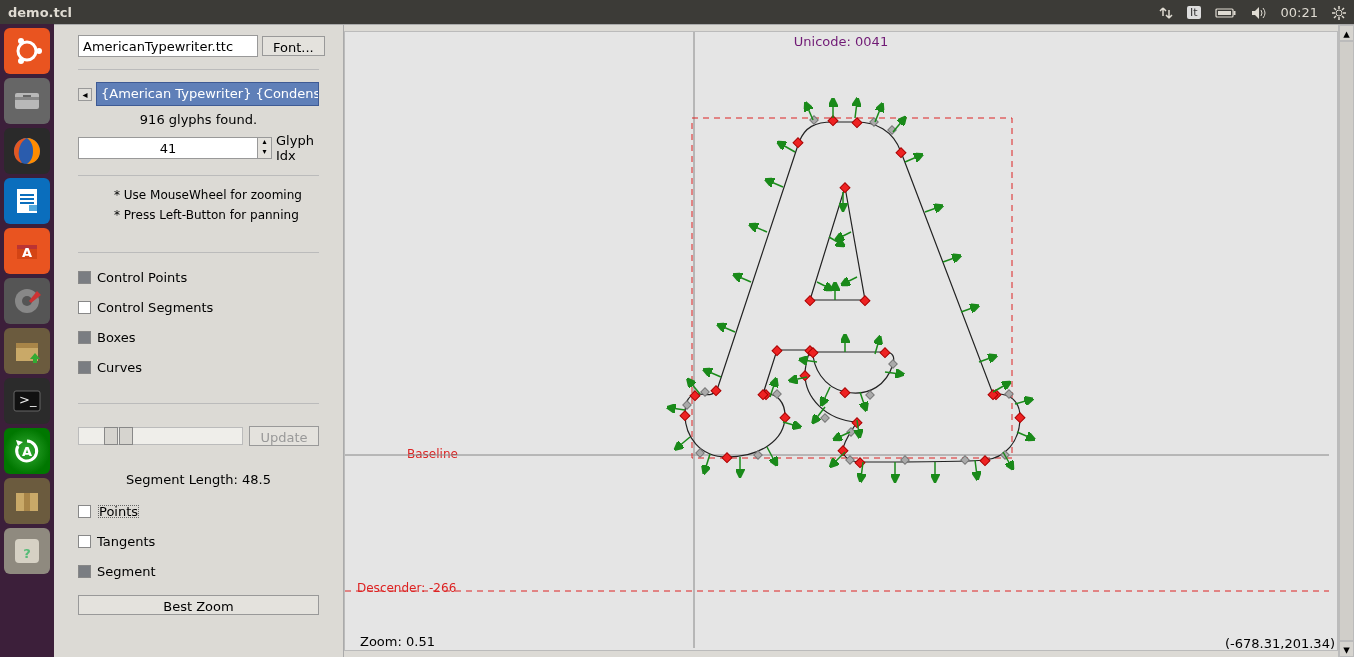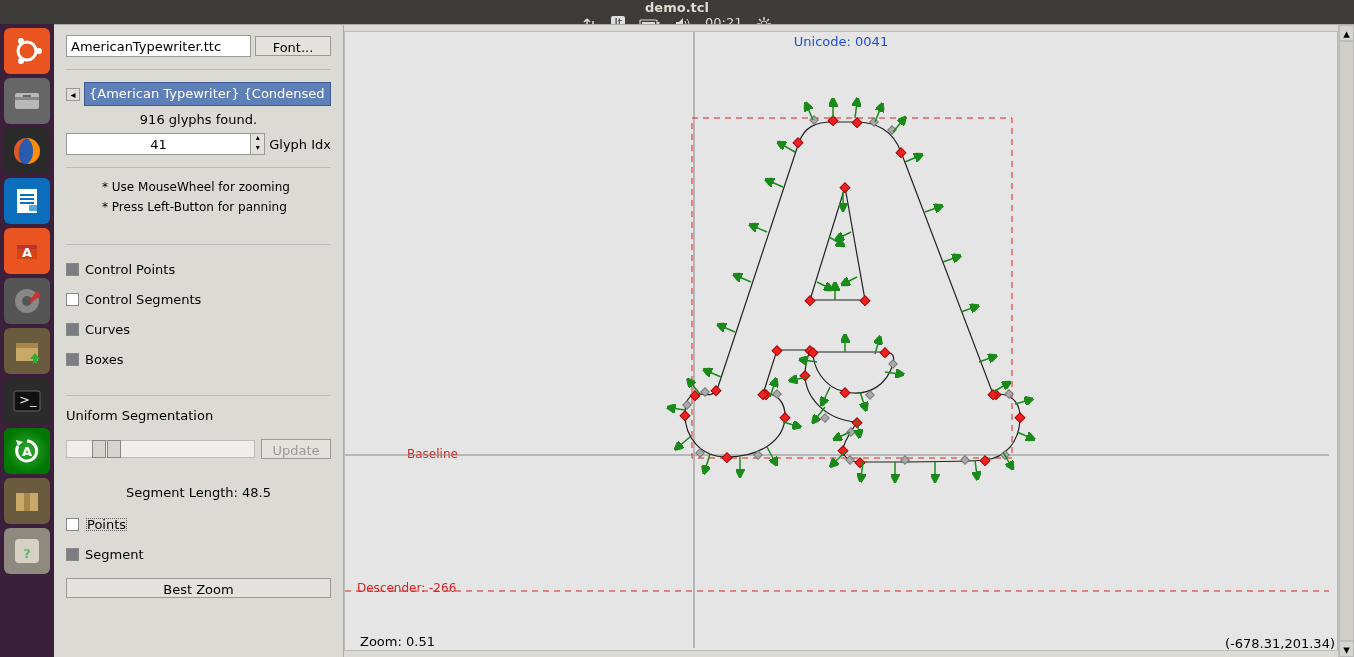--- a/index.html
+++ b/index.html
@@ -1,19 +1,19 @@
 <!DOCTYPE html>
 <html><head>
 <meta charset="utf-8">
 <style>
   * { box-sizing: border-box; margin: 0; padding: 0; font-family: "DejaVu Sans", "Ubuntu", sans-serif; font-size: 13px; }
   body { width: 1354px; height: 657px; background: #2c2b29; overflow: hidden; }
   
   
-  .topbar { height: 24px; background: #3c3b37; color: #dfdbd2; display: flex; align-items: center; padding: 0 8px; flex-direction: column; }
+  .topbar { height: 24px; background: #3c3b37; color: #dfdbd2; display: flex; align-items: center; padding: 0 8px; }
   .topbar .title { font-weight: bold; }
   .topbar .spacer { flex: 1; }
   .topbar .tray { display: flex; align-items: center; gap: 14px; color: #dfdbd2; }
   .topbar .tray span, .topbar .tray svg { vertical-align: middle; }
   .lang-badge { background: #ddd; color: #333; font-size: 11px; padding: 0 3px; border-radius: 2px; }
 
   
   .launcher { position: absolute; left: 0; top: 24px; bottom: 0; width: 54px; background: #3c1f3a; display: flex; flex-direction: column; align-items: center; padding-top: 4px; gap: 4px; }
   .launcher .tile { width: 46px; height: 46px; border-radius: 6px; display: flex; align-items: center; justify-content: center; color: #fff; }
   .launcher .tile svg { width: 36px; height: 36px; }
@@ -31,21 +31,21 @@
 
   
   .app { position: absolute; left: 54px; top: 24px; right: 0; bottom: 0; background: #dcdad5; display: flex; border-top: 1px solid #aaa; }
   
   
   .app-scroll { width: 16px; background: #dcdad5; border-left: 1px solid #bbb; display: flex; flex-direction: column; }
   .app-scroll .arrow { height: 16px; background: #d6d4cf; border: 1px solid #bbb; display: flex; align-items: center; justify-content: center; }
   .app-scroll .track { flex: 1; background: #d0cec9; border: 1px solid #bbb; }
   
   
-  .panel { width: 290px; background: #dcdad5; border-right: 1px solid #aaa; padding: 10px 12px; display: flex; flex-direction: column; gap: 6px; overflow: hidden; }
+  .panel { width: 290px; background: #dcdad5; border-right: 1px solid #aaa; padding: 10px 24px; display: flex; flex-direction: column; gap: 6px; overflow: hidden; }
   .row { display: flex; align-items: center; gap: 4px; }
   .input { background: #fff; border: 1px solid #999; padding: 2px 4px; height: 22px; }
   .button { background: #e4e2dd; border: 1px solid #999; padding: 3px 10px; height: 20px; text-align: center; cursor: default; }
   .selected-bar { background: #5f7fb8; color: #fff; border: 1px solid #3e5a94; padding: 3px 4px; height: 24px; white-space: nowrap; overflow: hidden; }
   .scroll-left { width: 14px; background: #e0ded9; border: 1px solid #999; display: flex; align-items: center; justify-content: center; font-size: 10px; }
   .center { text-align: center; }
   .hr { border: none; border-top: 1px solid #bbb; margin: 6px 0; }
   .indent { padding-left: 36px; font-size: 12px; }
   .check { display: flex; align-items: center; gap: 6px; height: 24px; }
   .check .box { width: 13px; height: 13px; border: 1px solid #888; background: #fff; display: flex; align-items: center; justify-content: center; }
@@ -55,21 +55,21 @@
   .spinbox .arrows { width: 14px; display: flex; flex-direction: column; border: 1px solid #999; border-left: none; }
   .spinbox .arrows div { flex: 1; font-size: 8px; line-height: 1; text-align: center; background: #e4e2dd; }
   .slider-row { display: flex; align-items: center; gap: 6px; }
   .slider { flex: 1; height: 18px; position: relative; background: #efeeea; border: 1px solid #bbb; }
   .slider .thumb1 { position: absolute; left: 25px; top: -1px; width: 14px; height: 18px; background: #d6d4cf; border: 1px solid #888; }
   .slider .thumb2 { position: absolute; left: 40px; top: -1px; width: 14px; height: 18px; background: #d6d4cf; border: 1px solid #888; }
   .wide-button { width: 100%; }
 
   
   .canvas-wrap { position: relative; flex: 1; background: #e5e5e5; border: 1px solid #bbb; margin: 6px 0 6px 0; overflow: hidden; }
-  .unicode-label { position: absolute; left: 50%; top: 2px; transform: translateX(-50%); color: #1d4ed8; font-size: 13px; }
+  .unicode-label { position: absolute; left: 50%; top: 2px; transform: translateX(-50%); color: #701a75; font-size: 13px; }
   .canvas { position: absolute; inset: 0; }
   .zoom-label { position: absolute; left: -1px; bottom: -1px; background: transparent; padding: 2px 16px; font-size: 13px; }
   .coord-label { position: absolute; right: 2px; bottom: -1px; font-size: 13px; }
   .baseline-label { position: absolute; left: 62px; top: 415px; color: #d22; font-size: 12px; }
   .descender-label { position: absolute; left: 12px; top: 549px; color: #d22; font-size: 12px; }
   
   .disabled { color: #999; }
   .focus-dotted { outline: 1px dotted #666; outline-offset: -2px; }
 </style>
 </head>
@@ -227,39 +227,42 @@
     <div class="check">
         <span class="box on"></span>
         <span>Control Points</span>
       </div>
     <div class="check">
         <span class="box"></span>
         <span>Control Segments</span>
       </div>
     <div class="check">
         <span class="box on"></span>
+        <span>Boxes</span>
+      </div>
+    <div class="check">
+        <span class="box on"></span>
         <span>Curves</span>
       </div>
-    <div class="check">
-        <span class="box on"></span>
-        <span>Boxes</span>
-      </div>
     <hr class="hr" style="margin-top:18px">
-    <div>Uniform Segmentation</div>
     <div class="slider-row" style="margin-top:10px">
       <div class="slider">
         <div class="thumb1"></div>
           <div class="thumb2"></div>
       </div>
       <button class="button disabled" style="width:70px">Update</button>
     </div>
     <div class="center" style="margin-top:20px">Segment Length: 48.5</div>
     <div class="check" style="margin-top:6px">
         <span class="box"></span>
         <span class="focus-dotted" style="padding:0 2px">Points</span>
+      </div>
+    <div class="check">
+        <span class="box"></span>
+        <span>Tangents</span>
       </div>
     <div class="check">
         <span class="box on"></span>
         <span>Segment</span>
       </div>
     <button class="button wide-button" style="margin-top:6px">Best Zoom</button>
   </div>
 
   <div class="canvas-wrap">
     <div class="unicode-label">Unicode: 0041</div>

